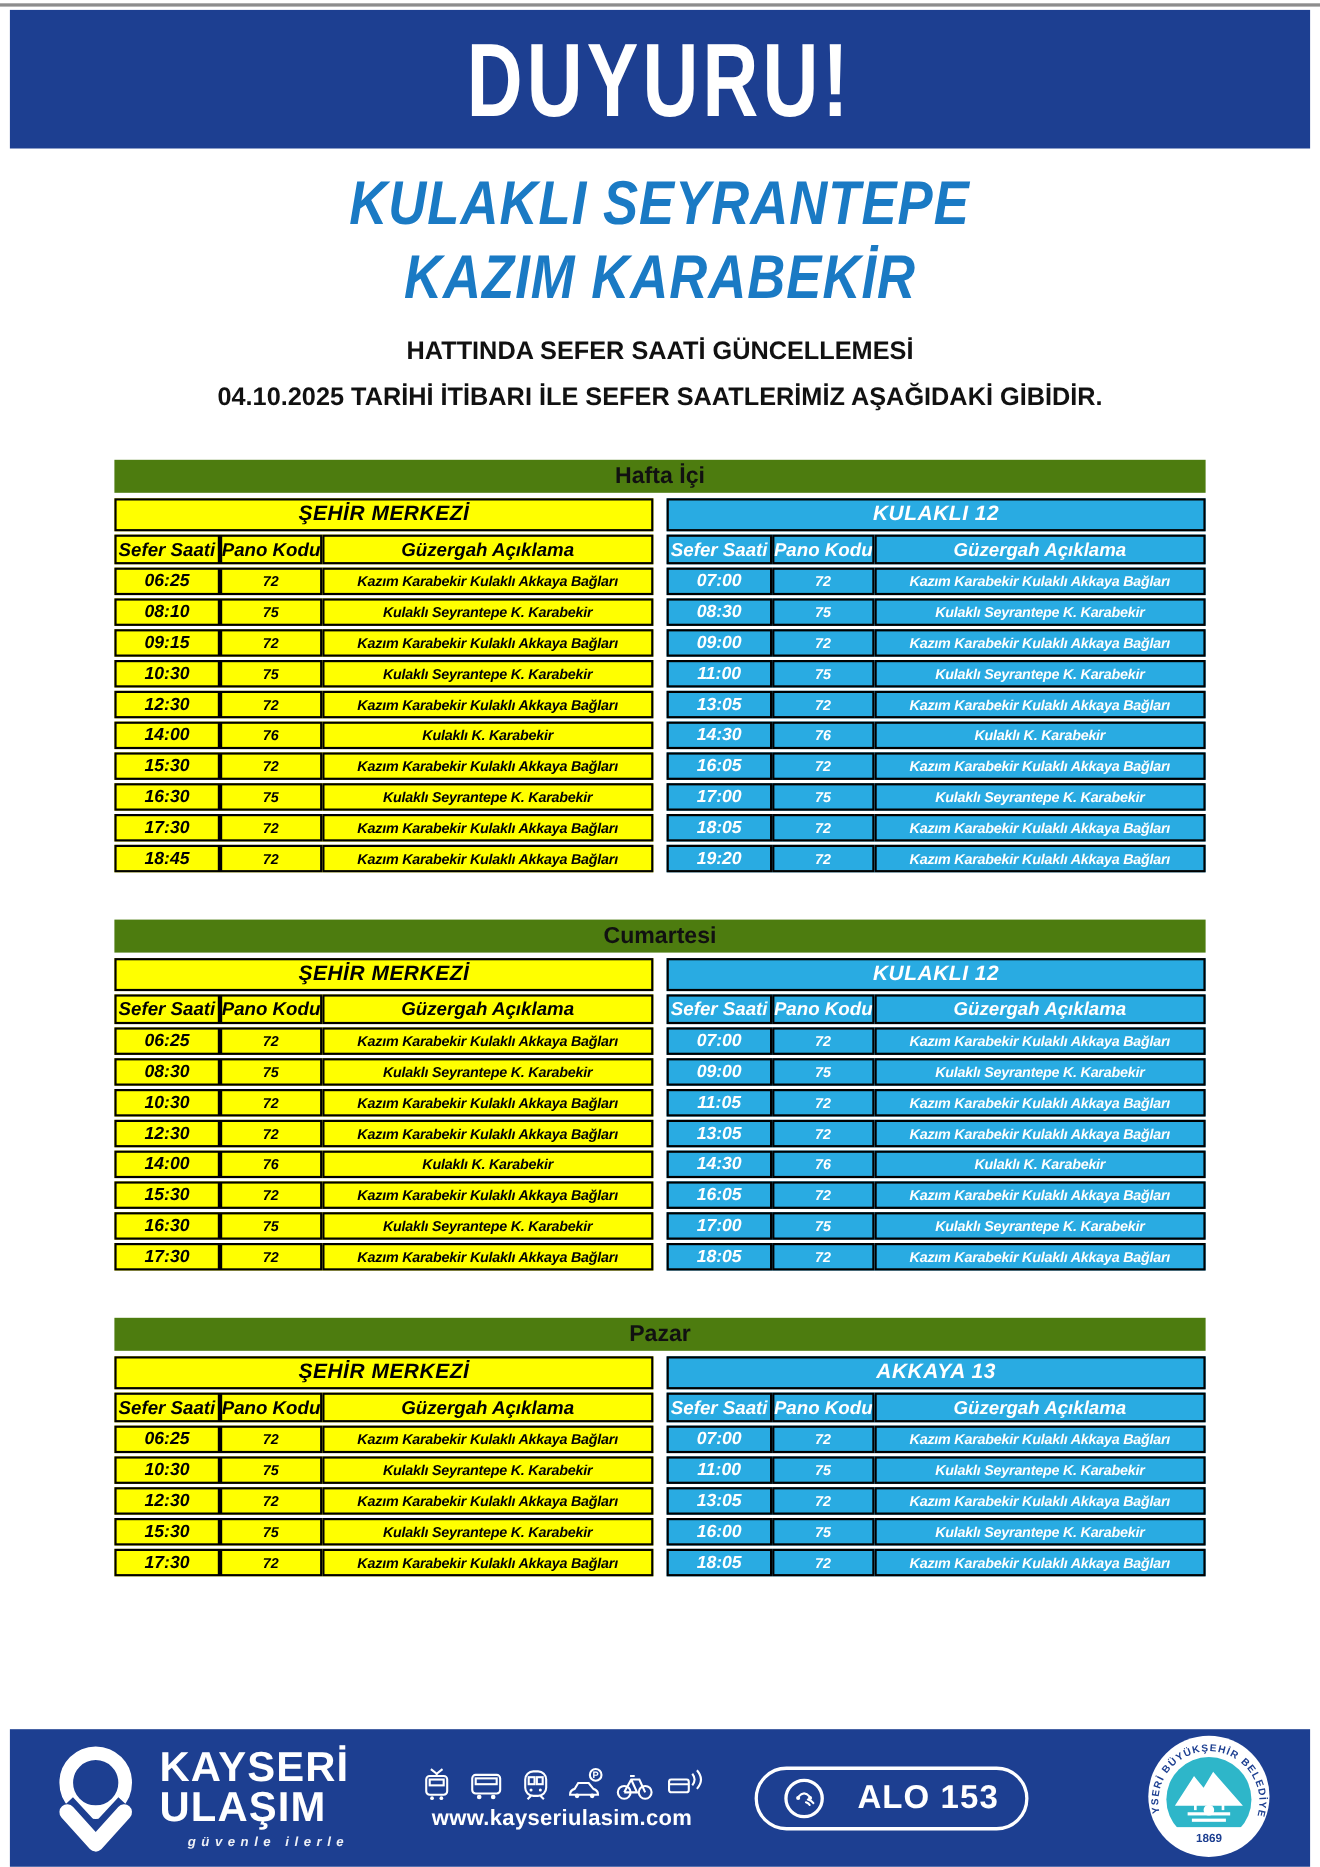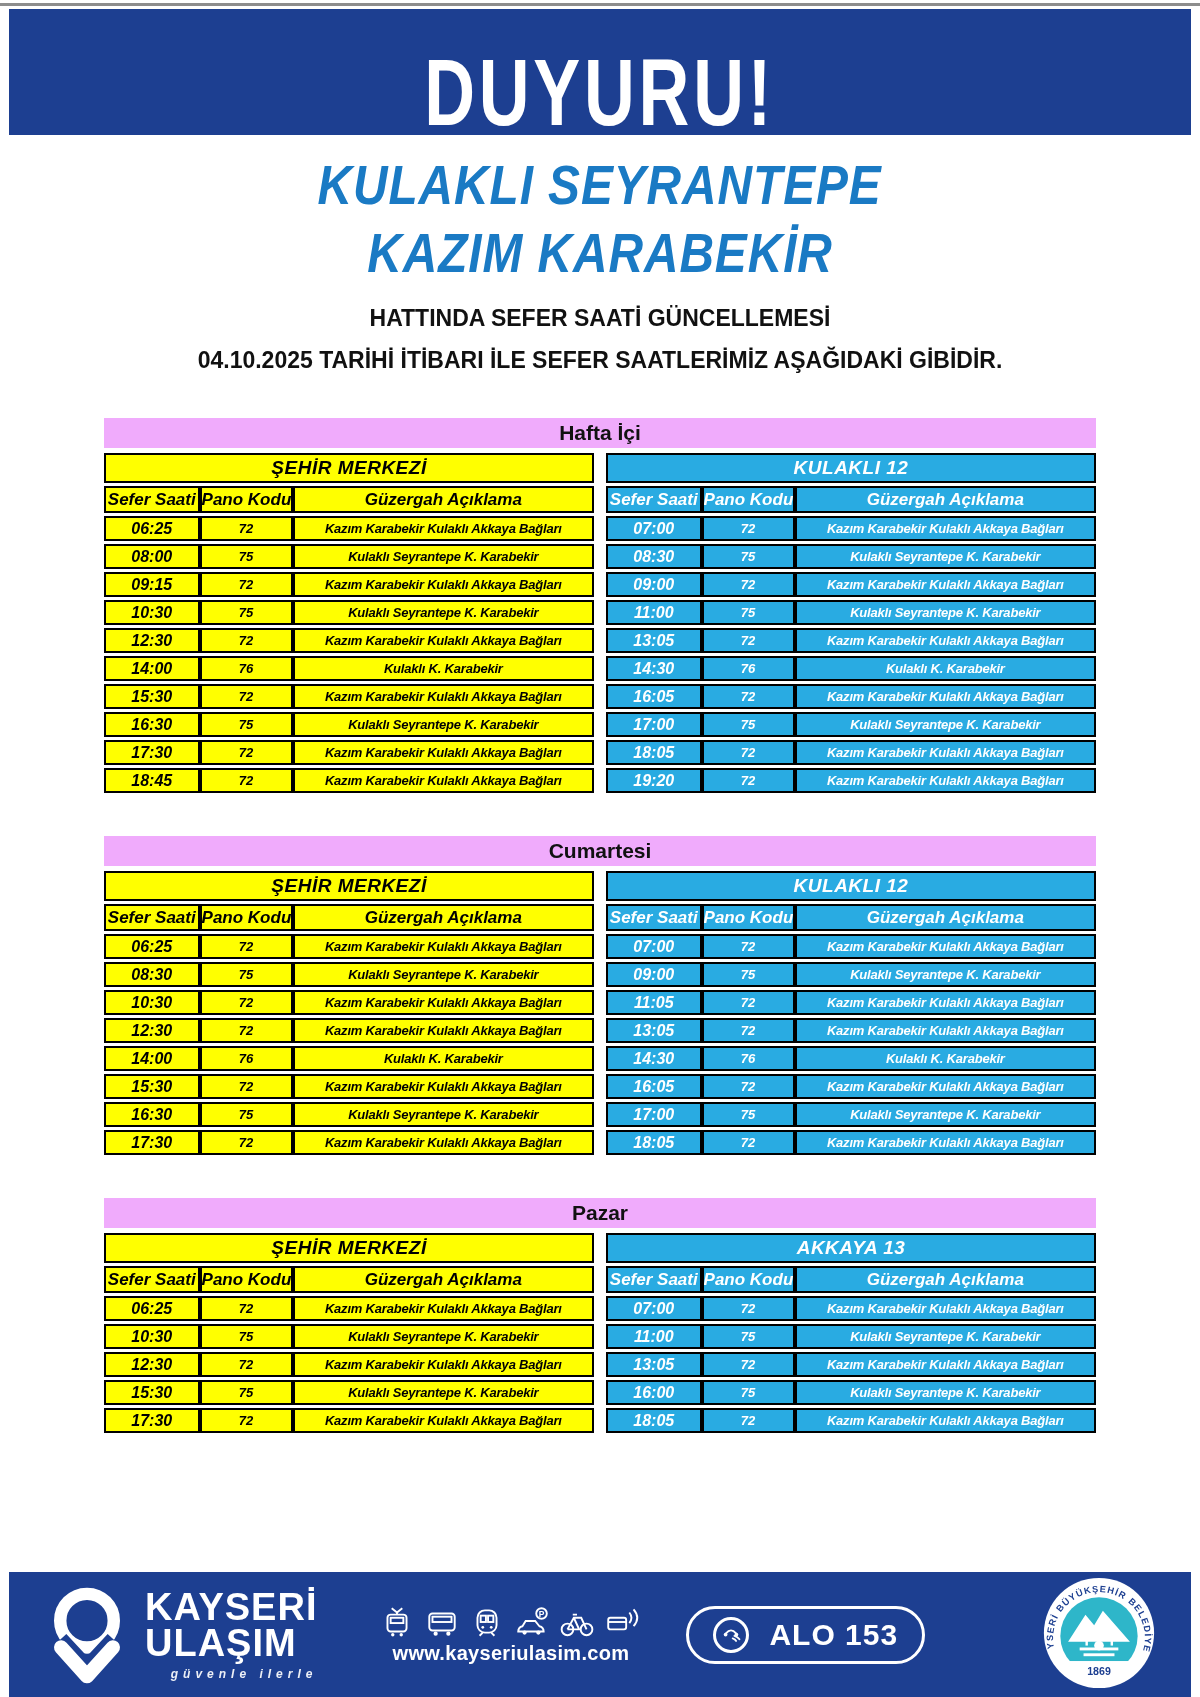--- a/index.html
+++ b/index.html
@@ -2,37 +2,37 @@
 <html lang="tr"><head>
 <meta charset="utf-8">
 <style>
   * { margin:0; padding:0; box-sizing:border-box; }
   html,body { width:1200px; height:1697px; background:#fff; overflow:hidden;
               font-family:"Liberation Sans","DejaVu Sans",sans-serif; }
   .topline { height:3px; background:#8d8d8d; margin-top:3px; }
 
   
   .banner { margin:3px 9px 0; height:126px; background:#1d3f91;
-            display:flex; align-items:flex-end; justify-content:center; }
+            display:flex; align-items:center; justify-content:center; }
   .banner span { color:#fff; font-weight:bold; font-size:74px; letter-spacing:4px;
                  display:inline-block; transform:scale(0.95,1.28); }
 
   
   .t1 { margin-top:22px; }
   .t2 { margin-top:12px; }
   .t1,.t2 { text-align:center; color:#1a7ac4; font-weight:bold; font-size:52px;
             line-height:56px; letter-spacing:1px;font-style:italic; }
   .t1 span,.t2 span { display:inline-block; transform:scale(0.92,1.08); }
   .sub  { margin-top:24px; text-align:center; font-weight:bold; font-size:23px; color:#111; }
   .date { margin-top:15px; text-align:center; font-weight:bold; font-size:23px; color:#111; }
 
   
   .tables { width:992px; margin:44px auto 0; }
   .section + .section { margin-top:40px; }
-  .daybar { height:30px; background:#f0abfc; text-align:center; font-weight:bold;
+  .daybar { height:30px; background:#4d7c0f; text-align:center; font-weight:bold;
             font-size:21px; color:#111; line-height:30px; margin-bottom:2px; }
   .halves { display:flex; gap:12px; }
   .half { flex:1;font-style:italic; }
   table.sched { width:100%; border-collapse:separate; border-spacing:0 3px; table-layout:fixed; }
   table.sched th, table.sched td { border:2px solid #000; text-align:center;
             vertical-align:middle; font-weight:bold; overflow:hidden; white-space:nowrap; }
   .left  th, .left  td { background:#ffff00; color:#000; }
   .right th, .right td { background:#29abe2; color:#fff; }
   th.group { height:30px; font-size:19px; letter-spacing:.5px; }
   th.ch    { height:27px; font-size:17px; }
@@ -44,21 +44,21 @@
   .footer { margin:136px 9px 0; height:126px; background:#1d3f91;
             display:flex; align-items:center; padding:0 34px; }
   .brandgrp { display:flex; align-items:center; gap:14px; }
   .brandtxt { color:#fff; }
   .brandtxt .b1,.brandtxt .b2 { font-weight:bold; font-size:38px; line-height:36px; letter-spacing:1px; }
   .brandtxt .tag { font-size:12px; font-style:italic; font-weight:bold;
                    letter-spacing:5px; text-align:right; margin-top:6px; opacity:.92; }
   .centergrp { margin-left:62px; text-align:center; }
   .iconsrow { display:flex; gap:9px; align-items:flex-end; justify-content:center; }
   .url { color:#fff; font-weight:bold; font-size:20px; margin-top:4px; letter-spacing:.3px; }
-  .alopill { margin-left:44px; display:flex; align-items:center; gap:20px;
+  .alopill { margin-left:44px; display:flex; align-items:center; gap:30px;
              border:3px solid #fff; border-radius:32px; height:58px; padding:12px 24px; }
   .phonecircle { width:36px; height:36px; border:3px solid #fff; border-radius:50%;
                  display:flex; align-items:center; justify-content:center; }
   .alopill .alotxt { color:#fff; font-weight:bold; font-size:30px; letter-spacing:1px; }
   .sealwrap { margin-left:auto; }
 </style>
 </head>
 <body>
 
 <div class="topline"></div>
@@ -94,21 +94,21 @@
               <th class="ch">Güzergah Açıklama</th>
             </tr>
           </thead>
           <tbody>
               <tr>
                 <td class="time">06:25</td>
                 <td class="code">72</td>
                 <td class="route">Kazım Karabekir Kulaklı Akkaya Bağları</td>
               </tr>
               <tr>
-                <td class="time">08:00</td>
+                <td class="time">08:10</td>
                 <td class="code">75</td>
                 <td class="route">Kulaklı Seyrantepe K. Karabekir</td>
               </tr>
               <tr>
                 <td class="time">09:15</td>
                 <td class="code">72</td>
                 <td class="route">Kazım Karabekir Kulaklı Akkaya Bağları</td>
               </tr>
               <tr>
                 <td class="time">10:30</td>

